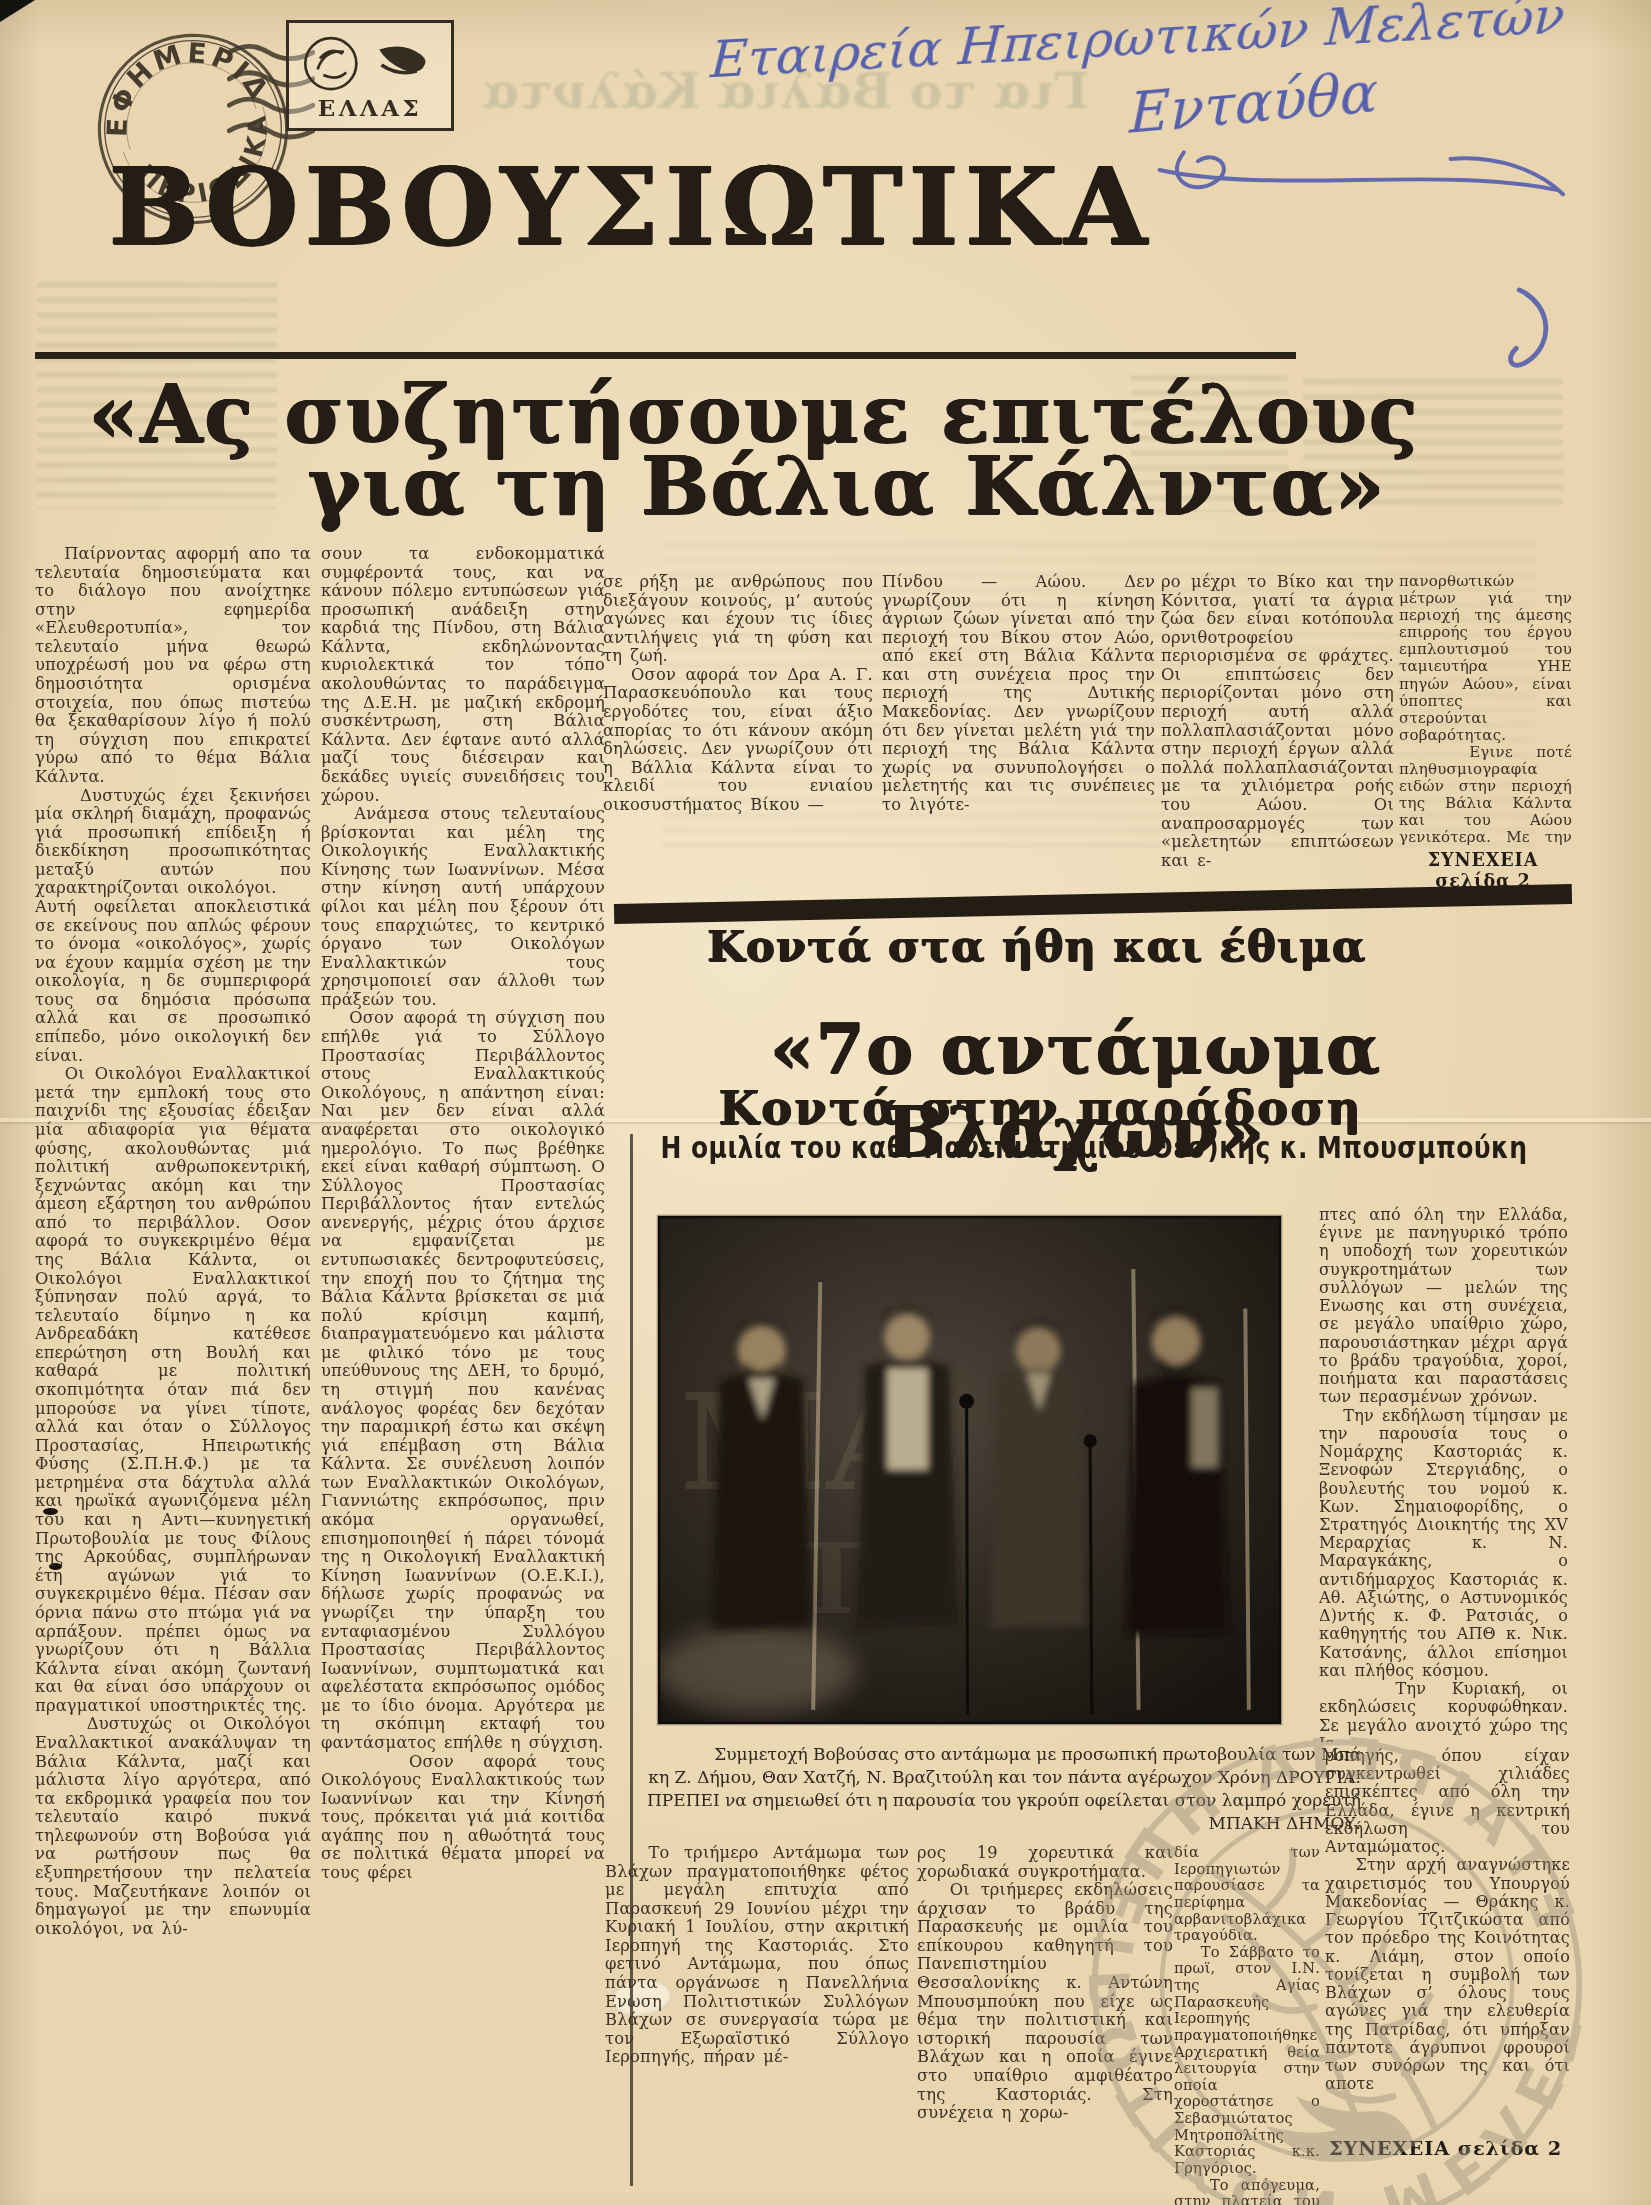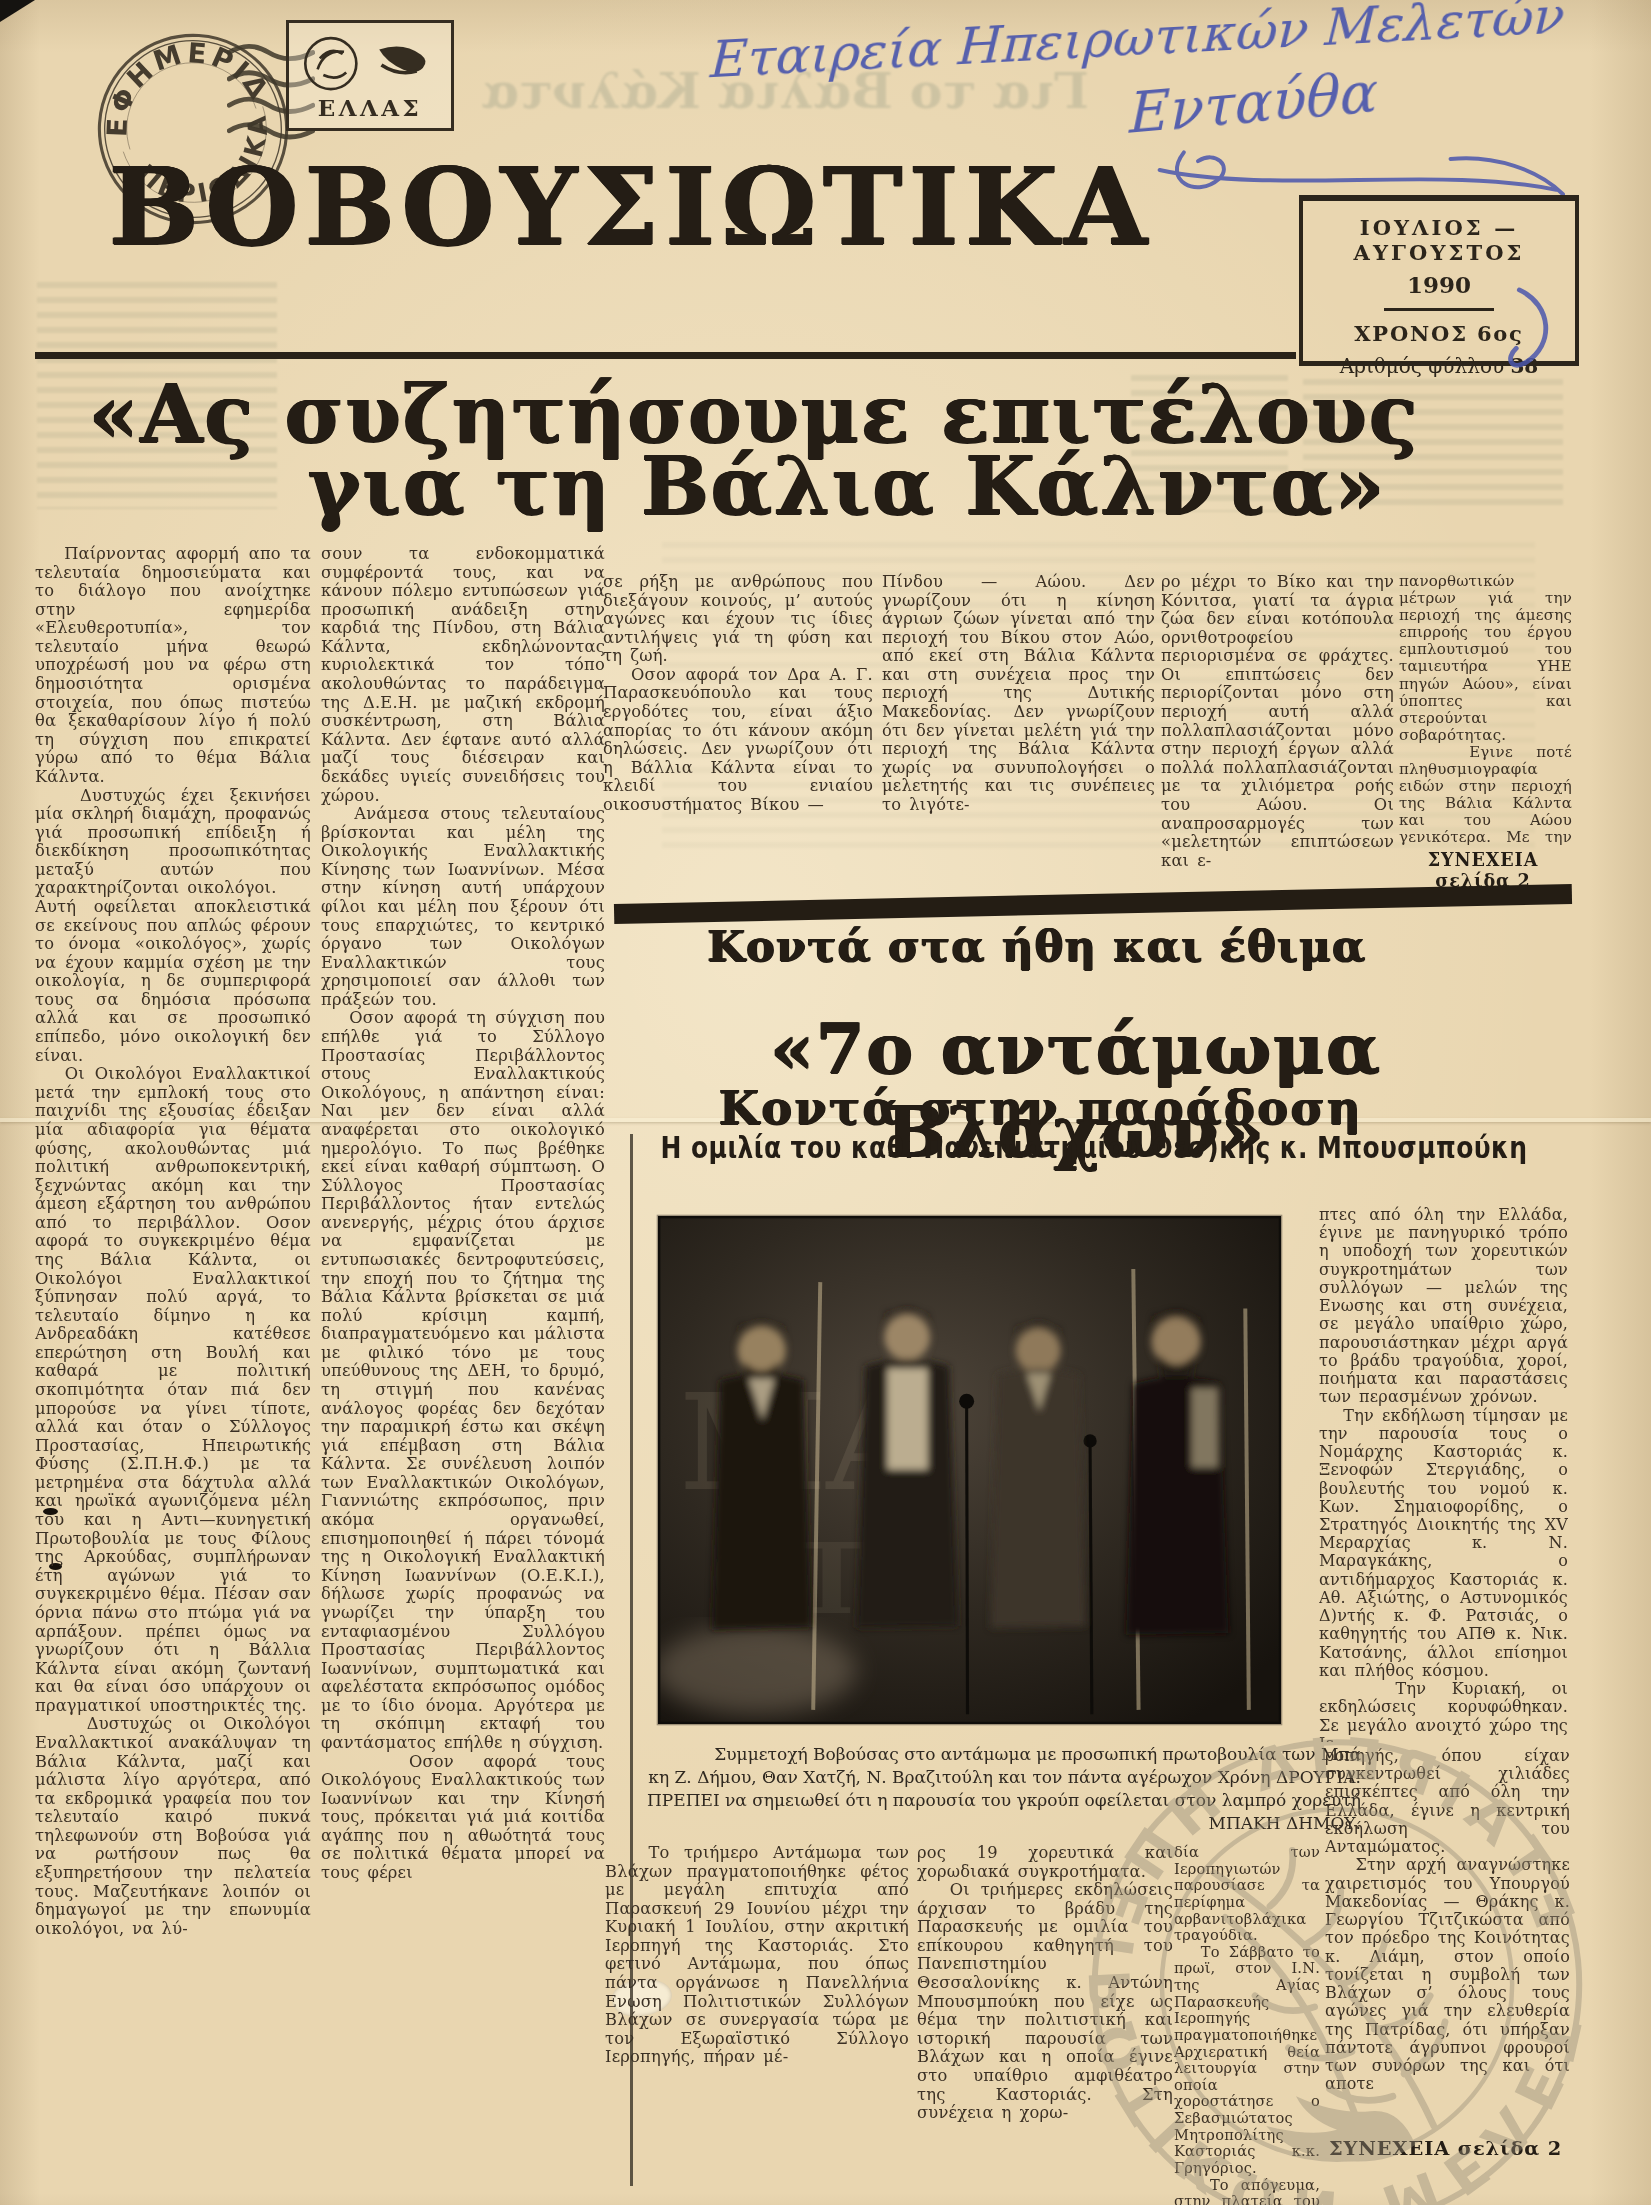--- a/index.html
+++ b/index.html
@@ -83,30 +83,20 @@
     <g fill="none" stroke="#4b57ad" stroke-width="9" opacity=".85" stroke-linecap="round">
       <path d="M95,55 c-50,65 30,105 80,60 c30,-28 -8,-66 -48,-40"></path>
       <path d="M40,95 C 300,150 680,85 940,140"></path>
       <path d="M700,70 C 800,60 900,95 955,150"></path>
     </g>
   </svg>
 
   <div class="abs heavy ctr" style="left:93px;top:153px;width:1076px;font-size:107px;letter-spacing:6.2px;line-height:1;">ΒΟΒΟΥΣΙΩΤΙΚΑ</div>
   <div class="abs" style="left:35px;top:352px;width:1261px;height:7px;background:#292218;"></div>
 
-  <div class="abs" style="left:1299px;top:195px;width:272px;height:160px;border-top:6.6px solid #2c251b;border-left:4.4px solid #2c251b;border-right:4px solid #2c251b;border-bottom:5.7px solid #2c251b;">
-    <div class="ctr" style="margin-top:14px;font-size:21px;font-weight:700;letter-spacing:3.1px;color:#2c251b;">ΙΟΥΛΙΟΣ — ΑΥΓΟΥΣΤΟΣ</div>
-    <div class="ctr" style="margin-top:6.2px;font-size:23px;font-weight:700;color:#2c251b;">1990</div>
-    <div style="margin:9.7px auto 0;width:110px;height:3.1px;background:#2c251b;"></div>
-    <div class="ctr" style="margin-top:9.7px;font-size:21px;font-weight:700;letter-spacing:1.8px;color:#2c251b;">ΧΡΟΝΟΣ  6ος</div>
-    <div class="ctr" style="margin-top:8px;font-size:20px;color:#2c251b;">
-      <span>Αριθμός φύλλου</span>
-      <span style="font-weight:700;">38</span>
-    </div>
-  </div>
   <svg class="abs" style="left:1495px;top:282px;" width="75" height="101" viewBox="0 0 170 230">
     <path d="M55,18 c75,35 80,125 15,165 c-32,20 -48,-8 -22,-32" fill="none" stroke="#4b57ad" stroke-width="11" opacity=".85" stroke-linecap="round"></path>
   </svg>
 
   <div class="abs heavy ctr" style="left:159px;top:446px;width:1376px;font-size:80px;letter-spacing:1.8px;line-height:1;">για τη Βάλια Κάλντα»</div>
   <div class="abs heavy ctr" style="left:66px;top:374px;width:1376px;font-size:80px;letter-spacing:1.8px;line-height:1;">«Ας συζητήσουμε επιτέλους</div>
 
   <div class="col" style="left:35px;top:545px;width:276px;height:1658px;">&nbsp;&nbsp;&nbsp;Παίρνοντας αφορμή απο τα τελευταία δημοσιεύματα και το διάλογο που ανοίχτηκε στην εφημερίδα «Ελευθεροτυπία», τον τελευταίο μήνα θεωρώ υποχρέωσή μου να φέρω στη δημοσιότητα ορισμένα στοιχεία, που όπως πιστεύω θα ξεκαθαρίσουν λίγο ή πολύ τη σύγχιση που επικρατεί γύρω από το θέμα Βάλια Κάλντα.
 &nbsp;&nbsp;&nbsp;Δυστυχώς έχει ξεκινήσει μία σκληρή διαμάχη, προφανώς γιά προσωπική επίδειξη ή διεκδίκηση προσωπικότητας μεταξύ αυτών που χαρακτηρίζονται οικολόγοι.
 Αυτή οφείλεται αποκλειστικά σε εκείνους που απλώς φέρουν το όνομα «οικολόγος», χωρίς να έχουν καμμία σχέση με την οικολογία, η δε συμπεριφορά τους σα δημόσια πρόσωπα αλλά και σε προσωπικό επίπεδο, μόνο οικολογική δεν είναι.

